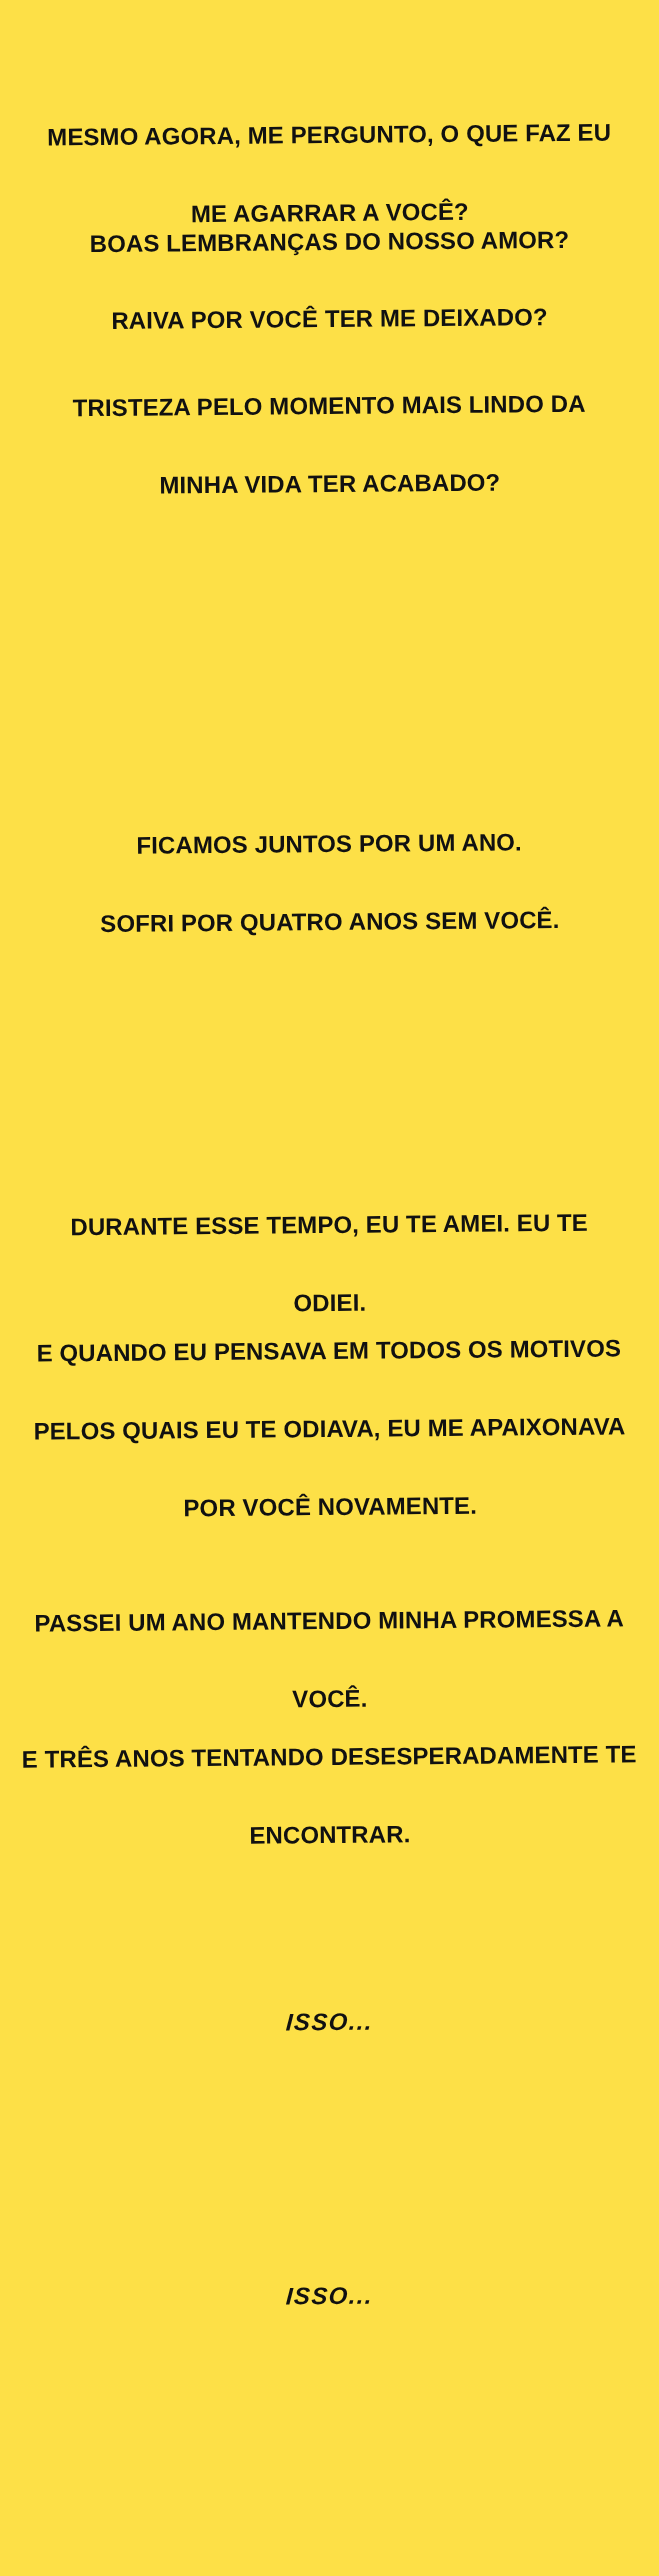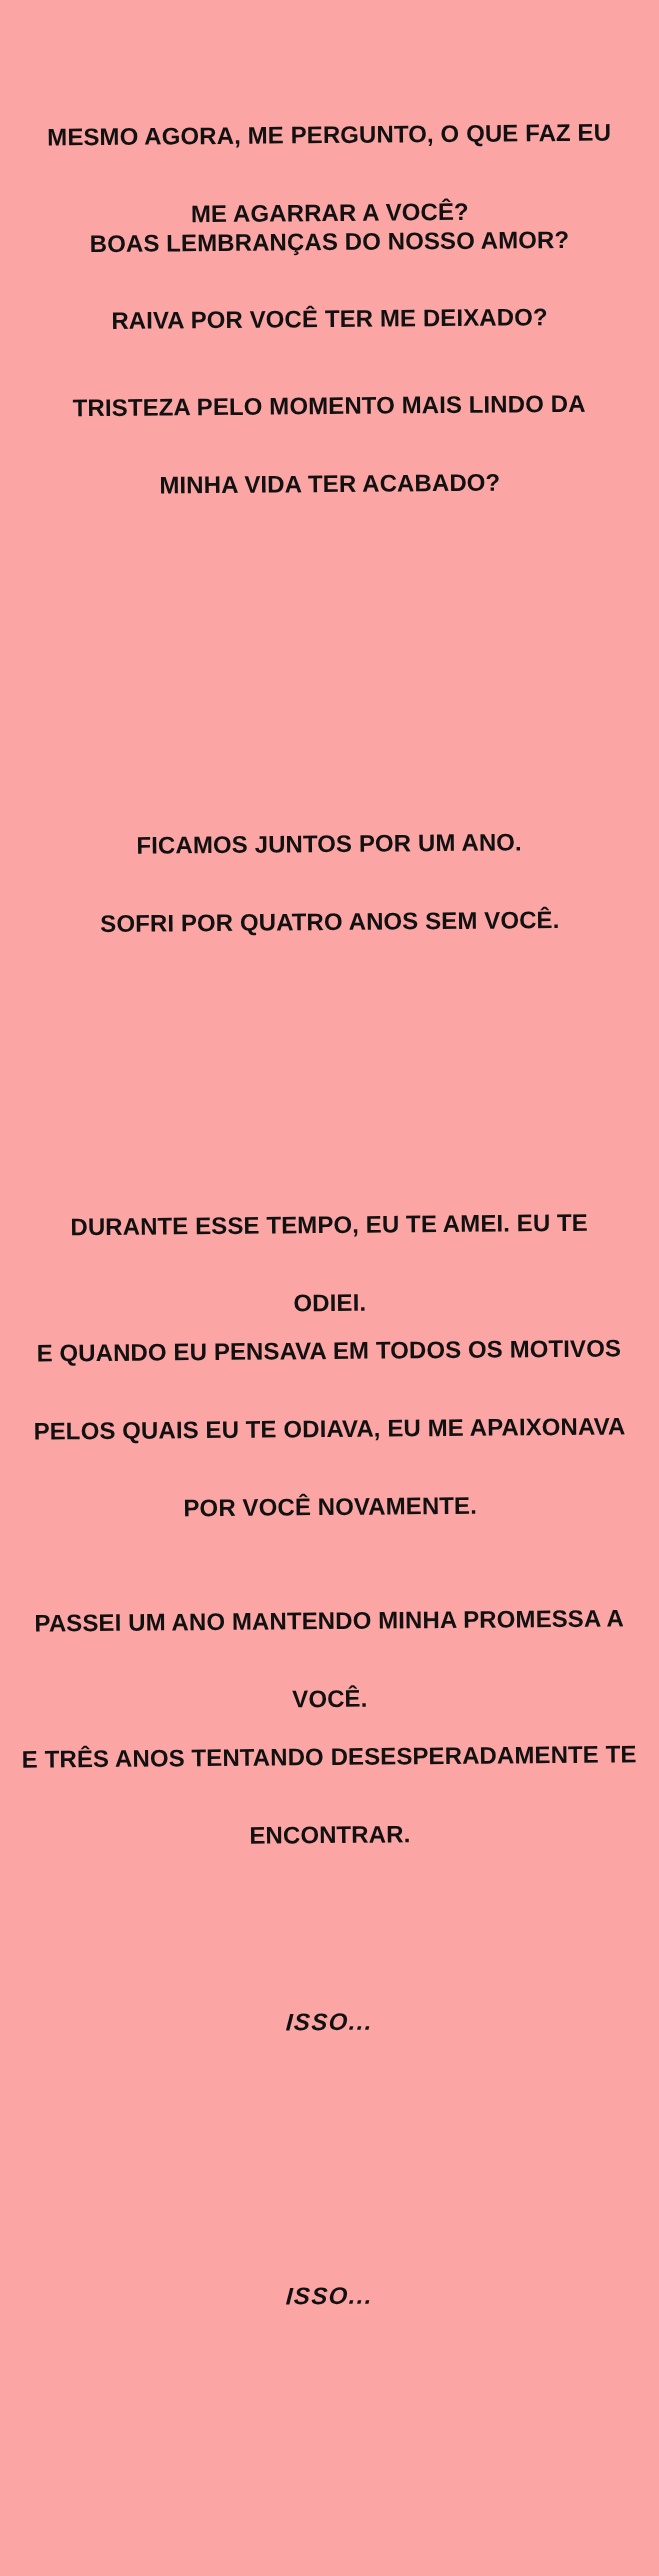--- a/index.html
+++ b/index.html
@@ -2,21 +2,21 @@
 <html style="font-size:11.2px"><head>
 <meta charset="utf-8">
 <style>
   html, body { margin: 0; padding: 0; }
   body { background: #e9e9e9; }
   .page {
     position: relative;
     width: 659px;
     height: 2576px;
     margin: 0 auto;
-    background: #fca5a5;
+    background: #fde047;
     overflow: hidden;
     font-family: "Liberation Sans", sans-serif;
   }
   .block {
     position: absolute;
     left: 0;
     width: 100%;
     text-align: center;
     color: #111111;
     font-weight: bold;

